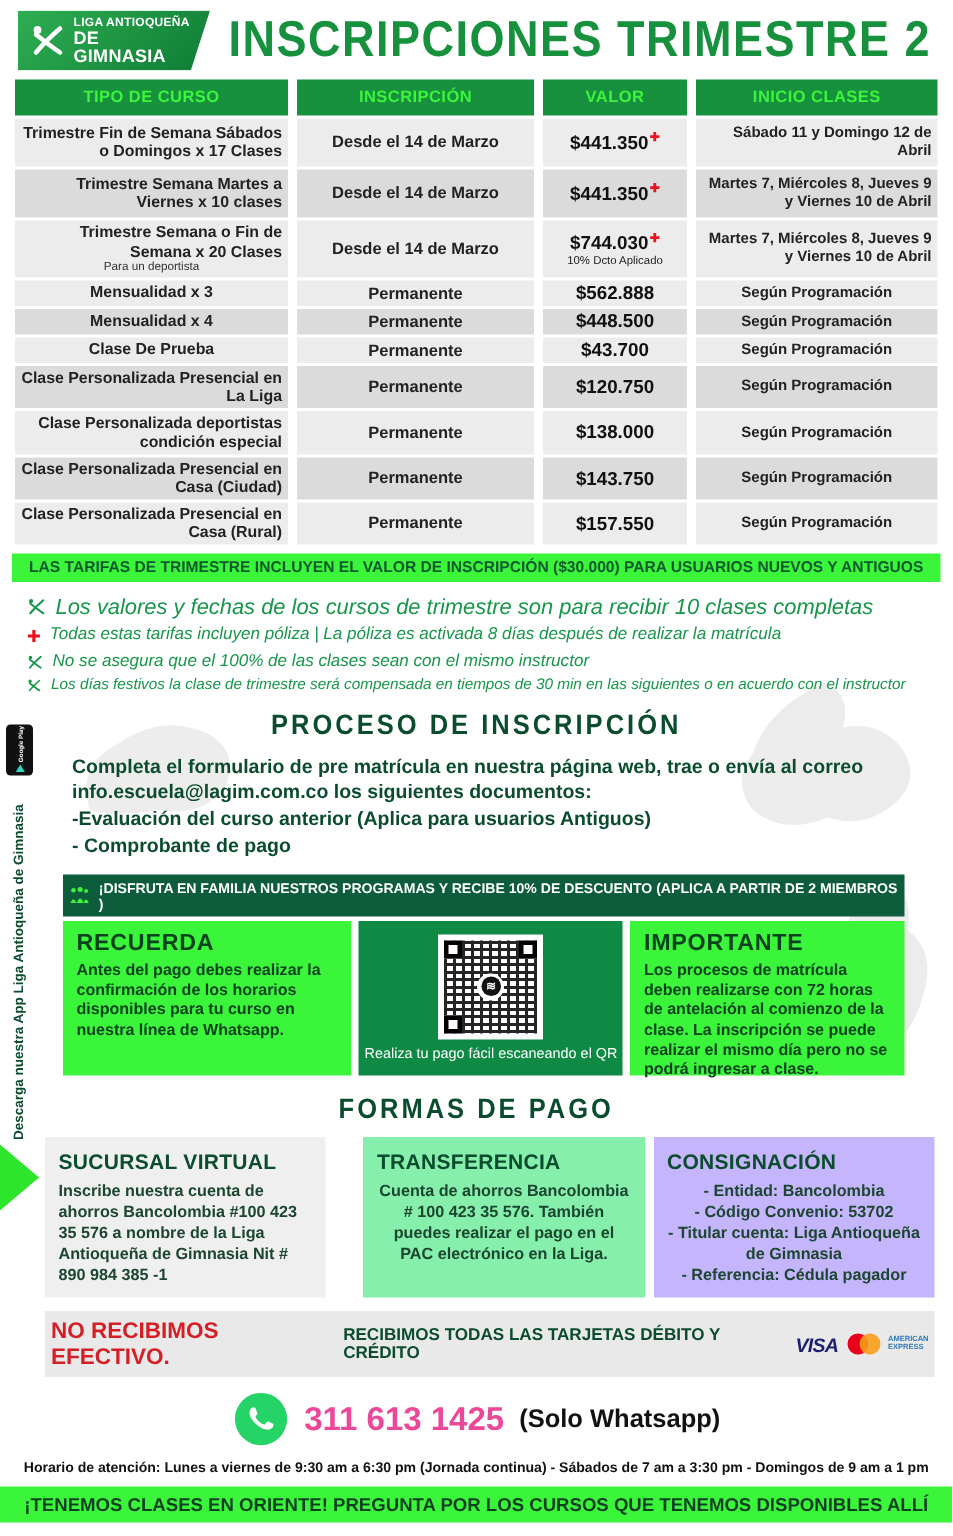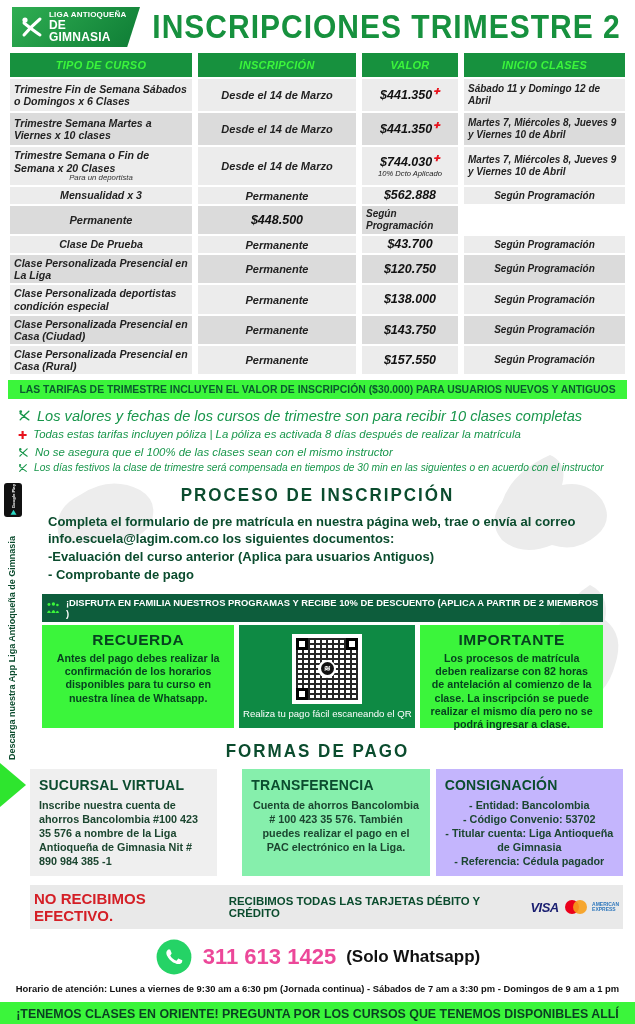--- a/index.html
+++ b/index.html
@@ -16,21 +16,21 @@
   .logo-badge svg { flex:0 0 auto; }
   .logo-txt { color:#fff; font-weight:bold; line-height:1; }
   .logo-txt .l1 { font-size:8px; letter-spacing:.2px; }
   .logo-txt .l2 { font-size:12px; letter-spacing:.2px; }
   .main-title { flex:1; text-align:center; font-size:30px; font-weight:900; color:#17913E;
     letter-spacing:1px; transform:scaleY(1.12); white-space:nowrap; }
 
   
   .tbl { margin-top:2px; }
   .trow { display:grid; grid-template-columns:182px 158px 96px 1fr; gap:6px; margin:0 10px 2px 10px; }
-  .tc { display:flex; flex-direction:column; justify-content:center; align-items:center; text-align:left; padding:2px 4px;font-style:italic; }
+  .tc { display:flex; flex-direction:column; justify-content:center; align-items:center; text-align:right; padding:2px 4px; }
   .thead .tc { background:#17913E; color:#3BF53B; font-weight:bold; font-size:11px; height:24px; letter-spacing:.3px; }
   .r-light .tc { background:#ECECEC; }
   .r-dark  .tc { background:#DBDBDB; }
   .c-curso { font-size:10.6px; font-weight:bold; color:#222; line-height:1.15; }
   .curso-note { font-size:7.8px; font-weight:normal; color:#333; }
   .c-insc { font-size:11px; font-weight:600; color:#222; }
   .c-valor { font-size:12.5px; font-weight:800; color:#111; line-height:1; }
   .star { color:#E8131D; font-size:8px; vertical-align:super; margin-left:1px; }
   .valor-note { font-size:7.6px; font-weight:normal; color:#222; margin-top:1px; }
   .c-inicio { font-size:10px; font-weight:600; color:#222; line-height:1.2; }
@@ -58,21 +58,21 @@
   
   .proc-body { margin:9px 28px 0 48px; color:#0B4C2E; font-weight:700; font-size:13px; line-height:1.3; }
   .proc-body div { margin-top:1px; }
 
   
   .familia { margin:10px 32px 0 42px; background:#0D5D3C; color:#fff; display:flex; align-items:center; justify-content:center;
     gap:6px; font-size:9.4px; font-weight:700; padding:3px 4px; }
 
   
   .panels { display:flex; gap:5px; margin:3px 32px 0 42px; height:103px; }
-  .panel-lime { background:#3BF53B; padding:6px 9px 4px 9px; text-align:center; }
+  .panel-lime { background:#3BF53B; padding:6px 9px 4px 9px; }
   .p-rec { flex:1.08; } .p-imp { flex:1.02; }
   .panel-lime h3 { font-size:15.5px; font-weight:900; color:#07421F; letter-spacing:.5px; margin-bottom:3px; }
   .panel-lime p { font-size:10.7px; font-weight:700; color:#07421F; line-height:1.24; }
   .p-qr { width:176px; background:#0E8A44; display:flex; flex-direction:column; align-items:center; justify-content:center; padding:3px; }
   .qr-box { width:70px; height:70px; background:#fff; position:relative; padding:4px; }
   .qr-grid { position:absolute; inset:4px;
     background-image:repeating-linear-gradient(0deg,#000 0 2px,transparent 2px 5px),
                      repeating-linear-gradient(90deg,#000 0 2px,transparent 2px 6px);
     background-size:100% 100%; opacity:.85; }
   .finder { position:absolute; width:12px; height:12px; border:3px solid #000; background:#fff; }
@@ -167,21 +167,21 @@
     <div class="tbl">
       <div class="trow thead">
         <div class="tc">TIPO DE CURSO</div>
         <div class="tc">INSCRIPCIÓN</div>
         <div class="tc">VALOR</div>
         <div class="tc">INICIO CLASES</div>
       </div>
 
       <div class="trow r-light">
         <div class="tc c-curso h2l">
-            <span>Trimestre Fin de Semana Sábados o Domingos x 6 Clases</span>
+            <span>Trimestre Fin de Semana Sábados o Domingos x 17 Clases</span>
           </div>
         <div class="tc c-insc h2l">Desde el 14 de Marzo</div>
         <div class="tc c-valor h2l">
             <span><span>$441.350</span><span class="star">✚</span></span>
           </div>
         <div class="tc c-inicio h2l">Sábado 11 y Domingo 12 de Abril</div>
       </div>
 
       <div class="trow r-dark">
         <div class="tc c-curso h2l">
@@ -212,20 +212,23 @@
             <span>Mensualidad x 3</span>
           </div>
         <div class="tc c-insc h1l">Permanente</div>
         <div class="tc c-valor h1l">
             <span>$562.888</span>
           </div>
         <div class="tc c-inicio h1l">Según Programación</div>
       </div>
 
       <div class="trow r-dark">
+        <div class="tc c-curso h1l">
+            <span>Mensualidad x 4</span>
+          </div>
         <div class="tc c-insc h1l">Permanente</div>
         <div class="tc c-valor h1l">
             <span>$448.500</span>
           </div>
         <div class="tc c-inicio h1l">Según Programación</div>
       </div>
 
       <div class="trow r-light">
         <div class="tc c-curso h1l">
             <span>Clase De Prueba</span>
@@ -343,21 +346,21 @@
           <div class="finder f2"></div>
           <div class="finder f3"></div>
           <div class="qr-center">
               <div class="dot">≋</div>
             </div>
         </div>
         <div class="qr-cap">Realiza tu pago fácil escaneando el QR</div>
       </div>
       <div class="panel-lime p-imp">
         <h3>IMPORTANTE</h3>
-        <p>Los procesos de matrícula deben realizarse con 82 horas de antelación al comienzo de la clase. La inscripción se puede realizar el mismo día pero no se podrá ingresar a clase.</p>
+        <p>Los procesos de matrícula deben realizarse con 72 horas de antelación al comienzo de la clase. La inscripción se puede realizar el mismo día pero no se podrá ingresar a clase.</p>
       </div>
     </div>
 
     <div class="sec-title t-pagos">FORMAS DE PAGO</div>
     <div class="paycols">
       <div class="paycol pc1">
         <h3>SUCURSAL VIRTUAL</h3>
         <div class="pl">Inscribe nuestra cuenta de ahorros Bancolombia #100 423 35 576 a nombre de la Liga Antioqueña de Gimnasia Nit # 890 984 385 -1</div>
       </div>
       <div class="paycol pc2">

